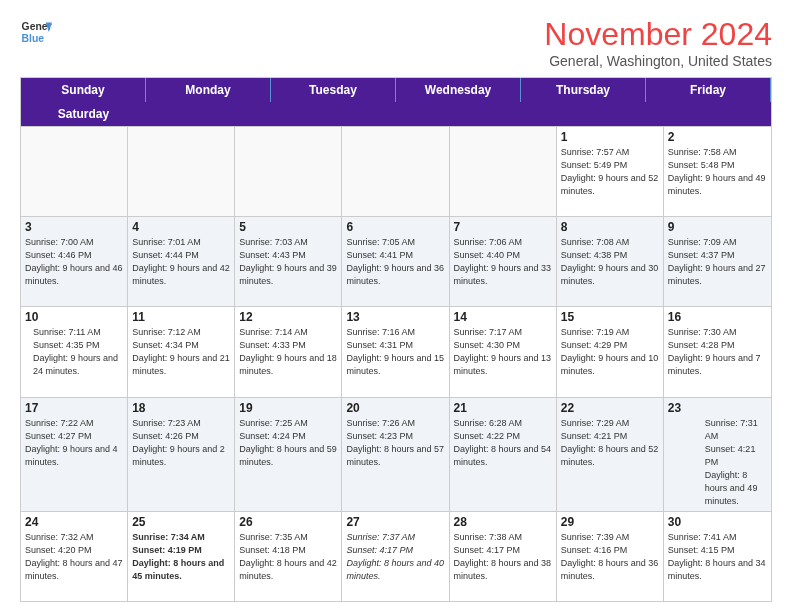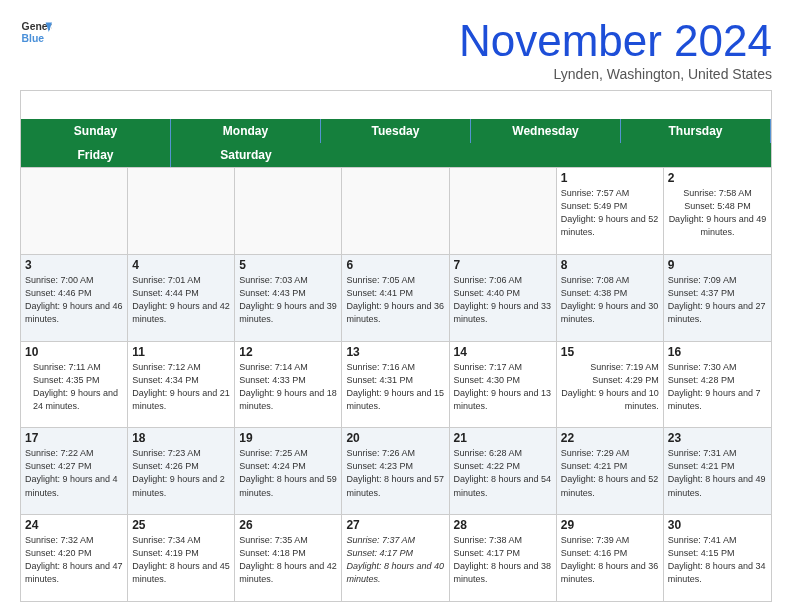--- a/index.html
+++ b/index.html
@@ -29,39 +29,38 @@
       gap: 4px;
     }
     .logo-icon {
       width: 32px;
       height: 32px;
     }
     .title-block {
       text-align: right;
     }
     .month-title {
-      font-size: 44px;
+      font-size: 32px;
       font-weight: normal;
-      color: #1d4ed8;
+      color: #ef4444;
     }
     .location {
       font-size: 14px;
       color: #555;
     }
     .calendar {
       flex: 1;
       display: flex;
       flex-direction: column;
       border: 1px solid #ccc;
     }
     .cal-header-row {
       display: grid;
-      grid-template-columns: repeat(5, 1fr);
-      background: #15803d;
-      margin-top: 28px;
+      grid-template-columns: repeat(6, 1fr);
+      background: #4c1d95;
     }
     .cal-header-cell {
       color: #fff;
       font-size: 12px;
       font-weight: bold;
       padding: 5px 4px;
       text-align: center;
       border-right: 1px solid #5593d1;
     }
     .cal-header-cell:last-child { border-right: none; }
@@ -107,21 +106,21 @@
   <div class="header">
     <div class="logo">
       <svg class="logo-icon" viewBox="0 0 40 40">
         <text x="2" y="18" font-size="13" font-weight="bold" fill="#333" font-family="Arial">General</text>
         <text x="2" y="32" font-size="13" font-weight="bold" fill="#4a90d9" font-family="Arial">Blue</text>
         <polygon points="32,8 40,8 36,20" fill="#4a90d9"></polygon>
       </svg>
     </div>
     <div class="title-block">
       <div class="month-title">November 2024</div>
-      <div class="location">Lynden, Washington, United States</div>
+      <div class="location">General, Washington, United States</div>
     </div>
   </div>
 
   <div class="calendar">
     <div class="cal-header-row">
       <div class="cal-header-cell">Sunday</div>
       <div class="cal-header-cell">Monday</div>
       <div class="cal-header-cell">Tuesday</div>
       <div class="cal-header-cell">Wednesday</div>
       <div class="cal-header-cell">Thursday</div>
@@ -136,21 +135,21 @@
           <div class="cal-cell empty"></div>
           <div class="cal-cell empty"></div>
           <div class="cal-cell">
             <div class="day-number">1</div>
             <div class="cell-info" style="white-space: pre-line;">Sunrise: 7:57 AM
 Sunset: 5:49 PM
 Daylight: 9 hours and 52 minutes.</div>
           </div>
           <div class="cal-cell">
             <div class="day-number">2</div>
-            <div class="cell-info" style="white-space: pre-line; text-align: center;">Sunrise: 7:58 AM
+            <div class="cell-info" style="white-space: pre-line;">Sunrise: 7:58 AM
 Sunset: 5:48 PM
 Daylight: 9 hours and 49 minutes.</div>
           </div>
         </div>
         <div class="cal-row">
           <div class="cal-cell alt-row">
             <div class="day-number">3</div>
             <div class="cell-info" style="white-space: pre-line;">Sunrise: 7:00 AM
 Sunset: 4:46 PM
 Daylight: 9 hours and 46 minutes.</div>
@@ -218,21 +217,21 @@
 Daylight: 9 hours and 15 minutes.</div>
           </div>
           <div class="cal-cell">
             <div class="day-number">14</div>
             <div class="cell-info" style="white-space: pre-line;">Sunrise: 7:17 AM
 Sunset: 4:30 PM
 Daylight: 9 hours and 13 minutes.</div>
           </div>
           <div class="cal-cell">
             <div class="day-number">15</div>
-            <div class="cell-info" style="white-space: pre-line; text-align: right;">Sunrise: 7:19 AM
+            <div class="cell-info" style="white-space: pre-line;">Sunrise: 7:19 AM
 Sunset: 4:29 PM
 Daylight: 9 hours and 10 minutes.</div>
           </div>
           <div class="cal-cell">
             <div class="day-number">16</div>
             <div class="cell-info" style="white-space: pre-line;">Sunrise: 7:30 AM
 Sunset: 4:28 PM
 Daylight: 9 hours and 7 minutes.</div>
           </div>
         </div>
@@ -268,35 +267,35 @@
 Daylight: 8 hours and 54 minutes.</div>
           </div>
           <div class="cal-cell alt-row">
             <div class="day-number">22</div>
             <div class="cell-info" style="white-space: pre-line;">Sunrise: 7:29 AM
 Sunset: 4:21 PM
 Daylight: 8 hours and 52 minutes.</div>
           </div>
           <div class="cal-cell alt-row">
             <div class="day-number">23</div>
-            <div class="cell-info" style="white-space: pre-line;">Sunrise: 7:31 AM
+            <div class="cell-info" style="white-space: pre-line; margin-left: 37px;">Sunrise: 7:31 AM
 Sunset: 4:21 PM
 Daylight: 8 hours and 49 minutes.</div>
           </div>
         </div>
         <div class="cal-row">
           <div class="cal-cell">
             <div class="day-number">24</div>
             <div class="cell-info" style="white-space: pre-line;">Sunrise: 7:32 AM
 Sunset: 4:20 PM
 Daylight: 8 hours and 47 minutes.</div>
           </div>
           <div class="cal-cell">
             <div class="day-number">25</div>
-            <div class="cell-info" style="white-space: pre-line;">Sunrise: 7:34 AM
+            <div class="cell-info" style="white-space: pre-line; font-weight: bold;">Sunrise: 7:34 AM
 Sunset: 4:19 PM
 Daylight: 8 hours and 45 minutes.</div>
           </div>
           <div class="cal-cell">
             <div class="day-number">26</div>
             <div class="cell-info" style="white-space: pre-line;">Sunrise: 7:35 AM
 Sunset: 4:18 PM
 Daylight: 8 hours and 42 minutes.</div>
           </div>
           <div class="cal-cell">

